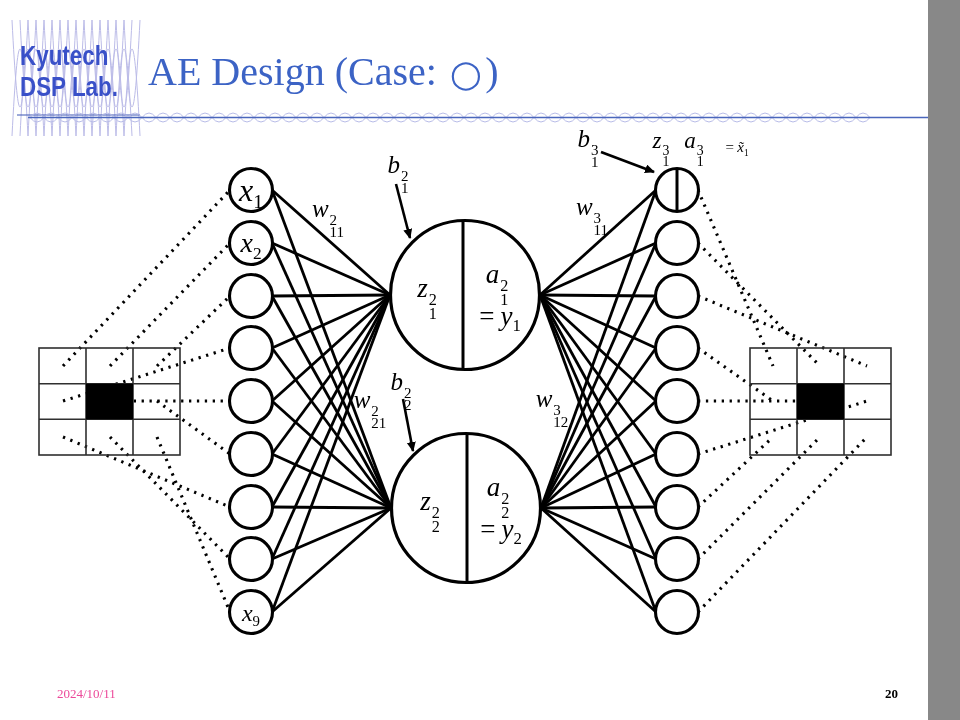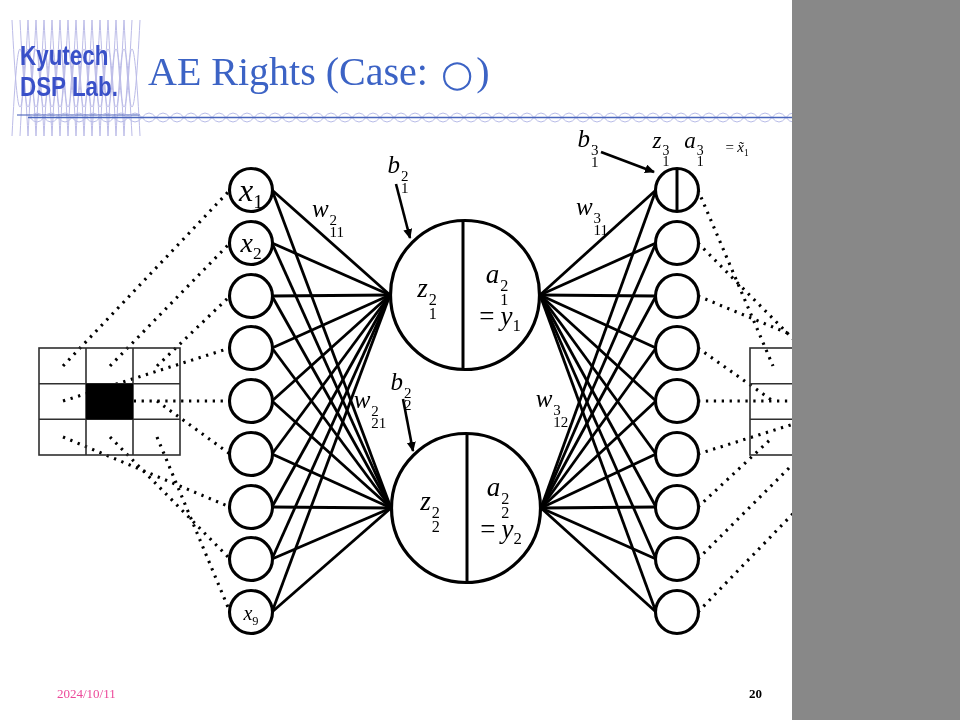--- a/index.html
+++ b/index.html
@@ -1,17 +1,17 @@
 <!DOCTYPE html>
 <html><head>
 <meta charset="utf-8">
 <style>
   html,body { margin:0; padding:0; background:#888; }
   .slide {
-    position:relative; width:792px; height:720px; background:#ffffff;
+    position:relative; width:928px; height:720px; background:#ffffff;
     overflow:hidden; font-family:"Liberation Serif", serif;
   }
   svg { position:absolute; left:0; top:0; }
 
   
   .logo-text {
     position:absolute; left:20px; top:40px; z-index:3;
     font-family:"Liberation Sans", sans-serif; font-weight:bold;
     font-size:28px; line-height:1.12; color:#3950c8;
     transform:scaleX(0.8); transform-origin:left top; letter-spacing:0px;
@@ -194,25 +194,25 @@
       <line x1="403" y1="399" x2="413" y2="451" marker-end="url(#arr)"></line>
       <line x1="601" y1="152" x2="654" y2="172" marker-end="url(#arr)"></line>
     </g>
   </svg>
 
   <div class="logo-text">
     <div>Kyutech</div>
     <div>DSP Lab.</div>
   </div>
 
-  <div class="title"><span>AE Rights (Case: </span><span class="circle-sym">○</span><span>)</span></div>
+  <div class="title"><span>AE Design (Case: </span><span class="circle-sym">○</span><span>)</span></div>
 
   <span class="mlab" style="left:251px;top:190px;font-size:32px"><span class="mi">x</span><sub>1</sub></span>
   <span class="mlab" style="left:251px;top:243px;font-size:28px"><span class="mi">x</span><sub>2</sub></span>
-  <span class="mlab" style="left:251px;top:613px;font-size:20px"><span class="mi">x</span><sub>9</sub></span>
+  <span class="mlab" style="left:251px;top:613px;font-size:24px"><span class="mi">x</span><sub>9</sub></span>
 
   <span class="mlab" style="left:328px;top:217px;font-size:25px"><span class="mi">w</span><span class="stk">
         <span>2</span>
         <span>11</span>
       </span></span>
   <span class="mlab" style="left:398px;top:173px;font-size:25px"><span class="mi">b</span><span class="stk">
         <span>2</span>
         <span>1</span>
       </span></span>
   <span class="mlab" style="left:370px;top:408px;font-size:25px"><span class="mi">w</span><span class="stk">

